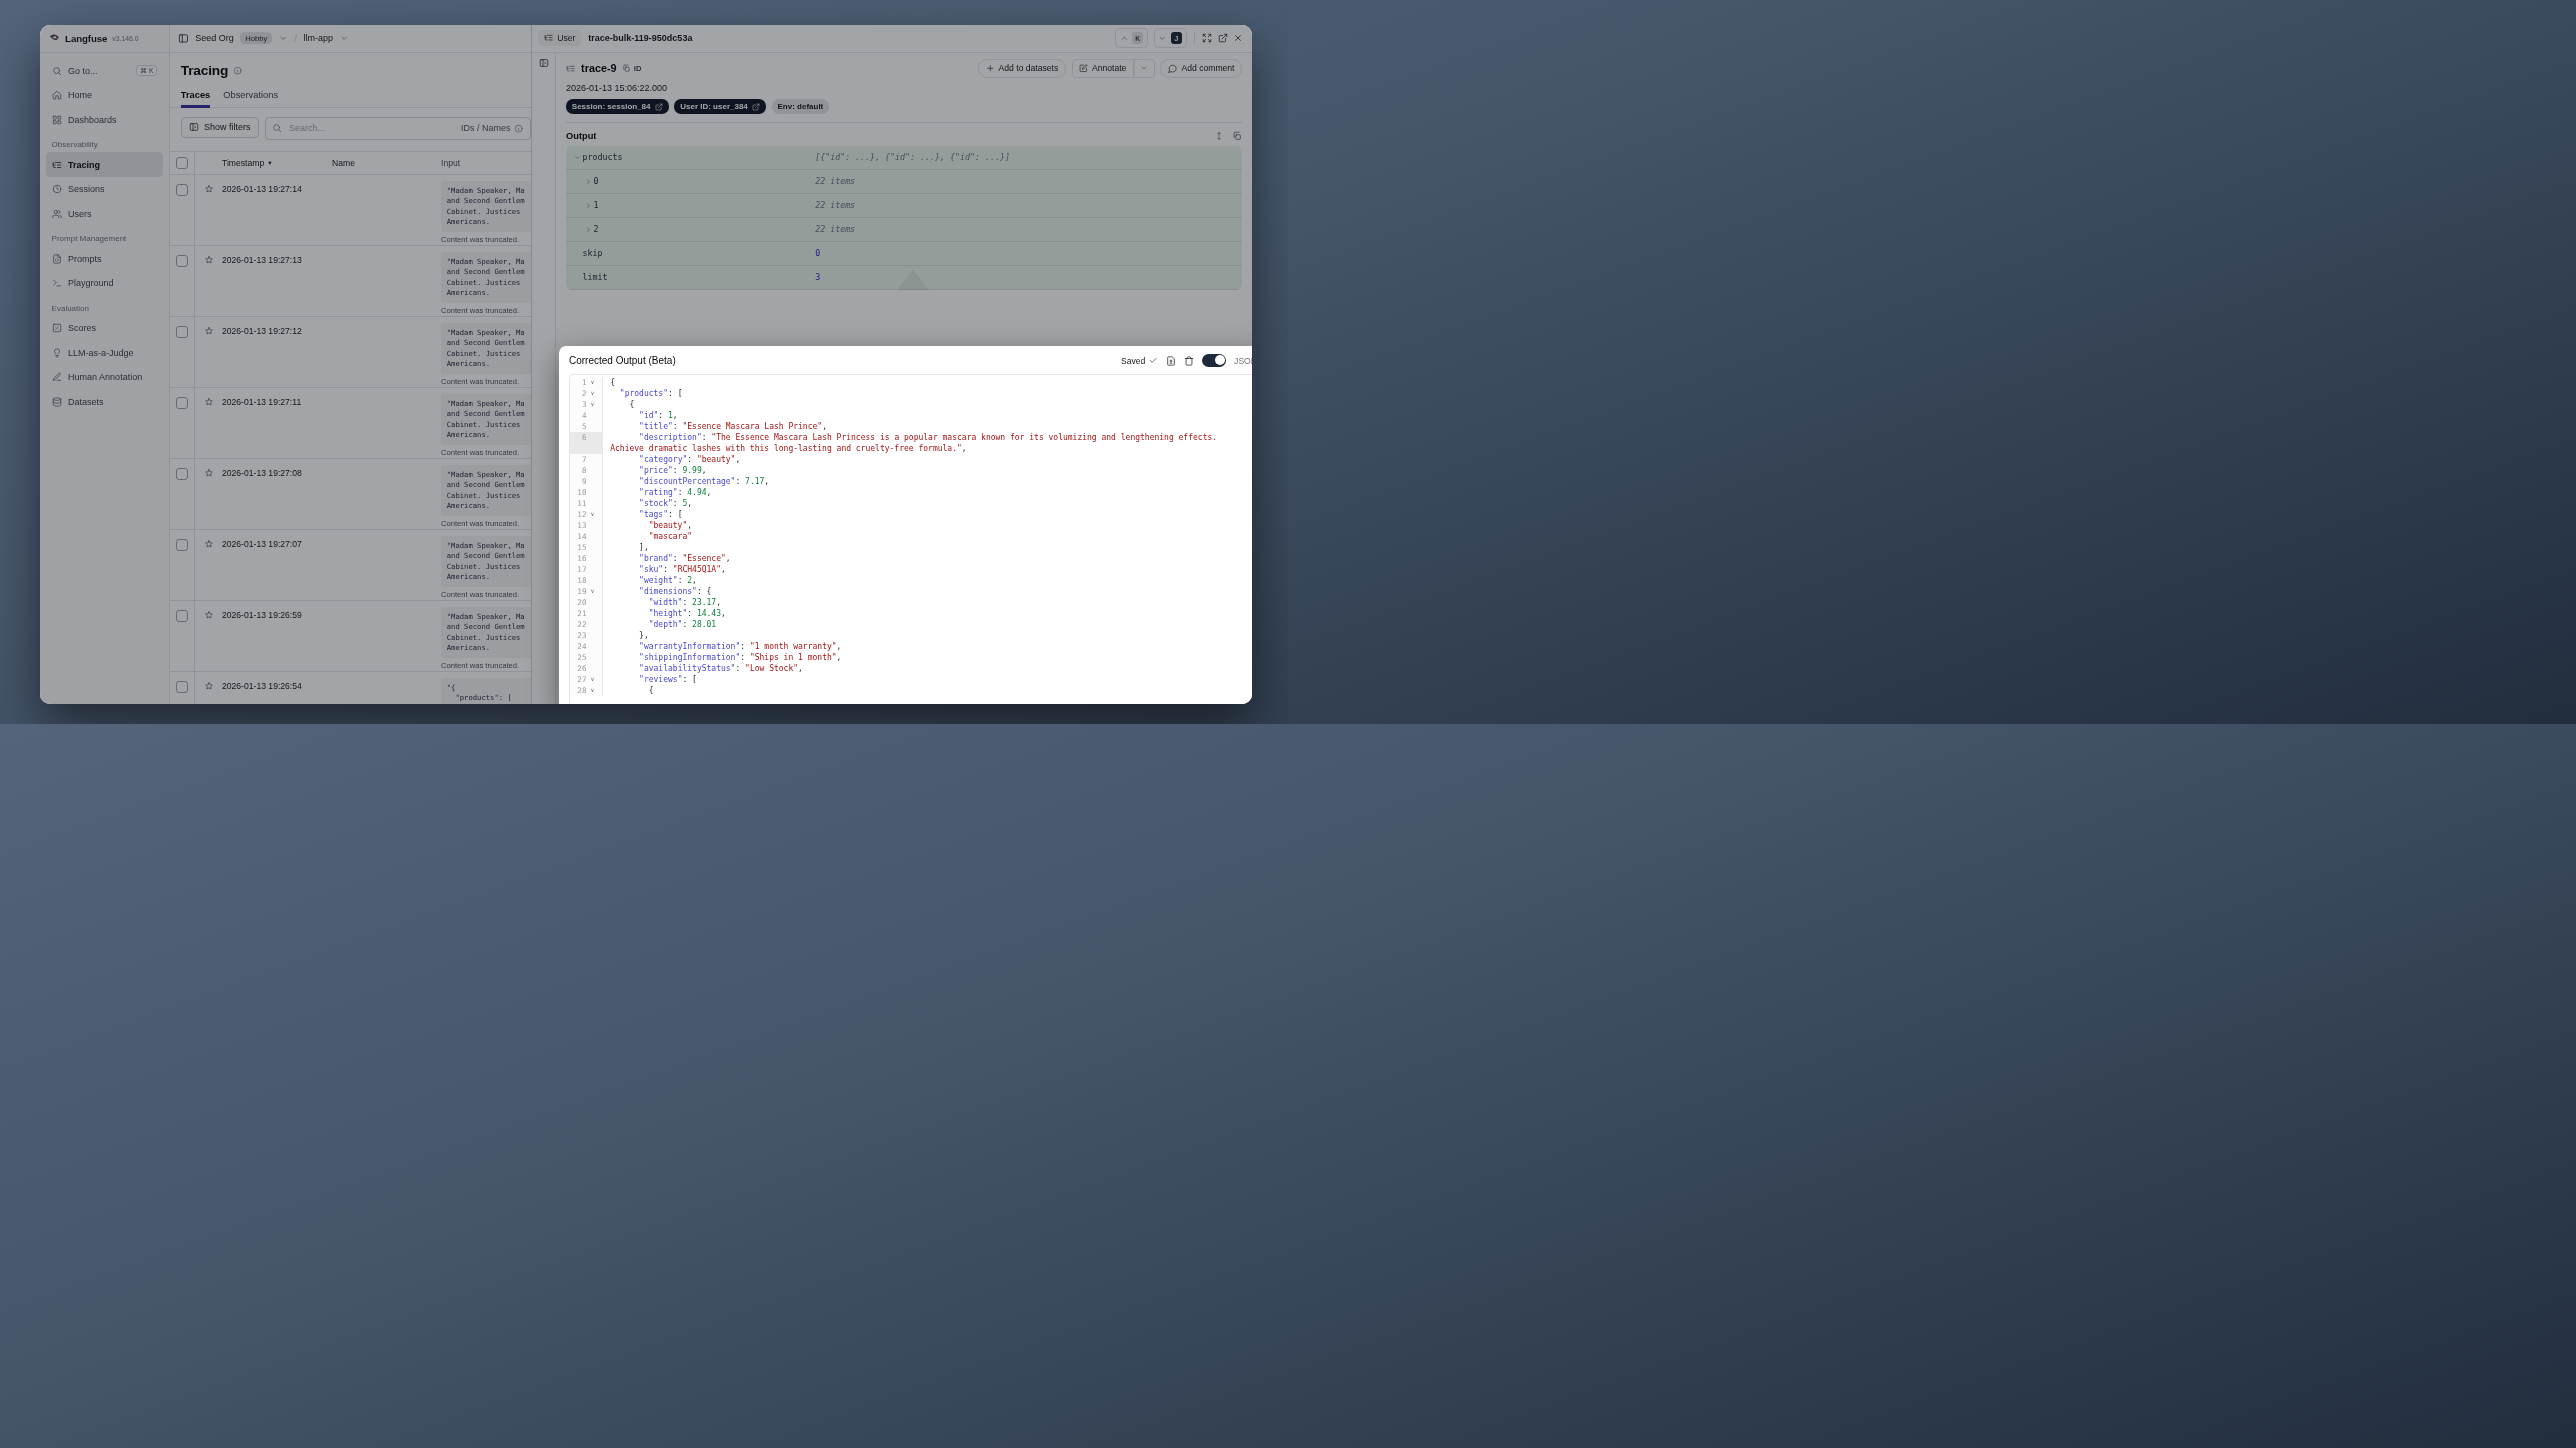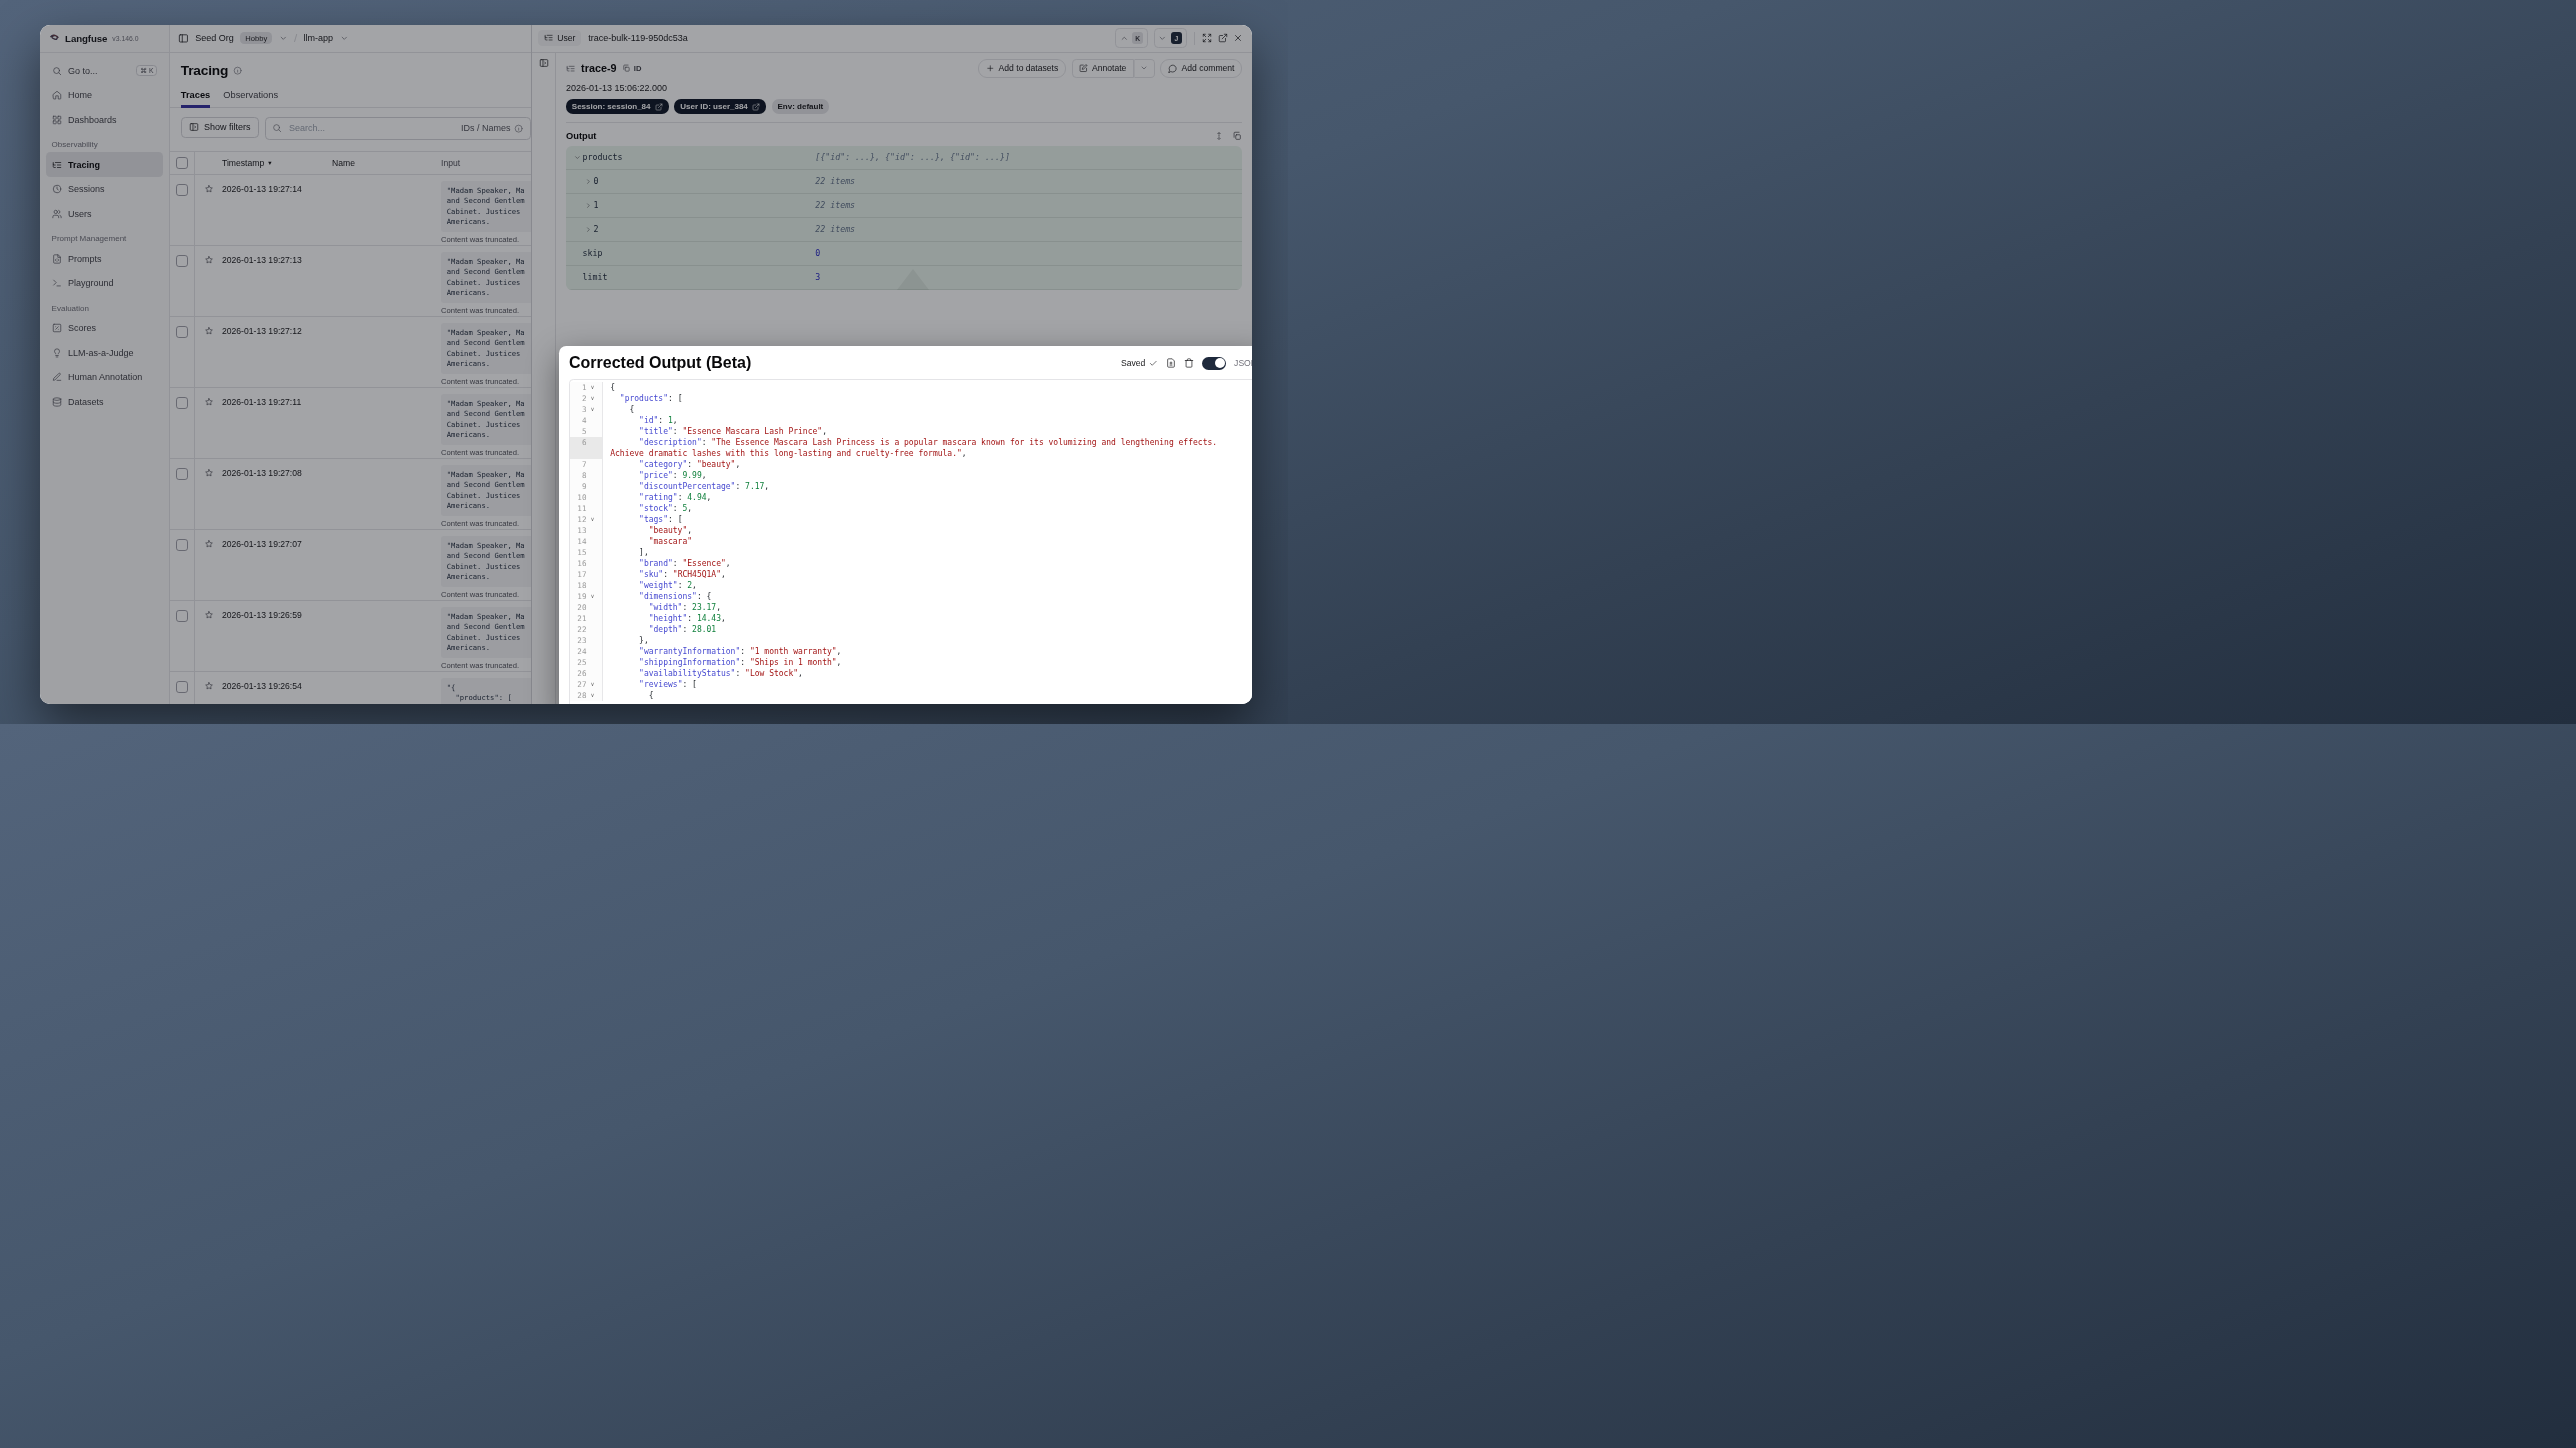--- a/index.html
+++ b/index.html
@@ -66,21 +66,21 @@
   .c-input{flex:1;min-width:0;overflow:hidden;padding-top:6.5px}
   .checkbox{width:10.8px;height:10.8px;border:1.1px solid #a1a1aa;border-radius:2.9px;background:#fff}
   .sort{font-size:5.8px;margin-left:2.9px;color:#18181b}
   .code-block{background:#f4f4f5;border-radius:2.9px;padding:4.3px 5.8px;width:158px;font-family:"DejaVu Sans Mono","Liberation Mono",monospace;font-size:7.2px;line-height:10.4px;color:#1e293b;white-space:pre}
   .trunc{font-size:7.6px;color:#52525b;margin-top:2.9px;white-space:nowrap}
 
   
   .panel{width:720px;flex:none;background:#fff;border-left:0.7px solid #d4d4d8;display:flex;flex-direction:column;position:relative;z-index:10}
   .p-head{height:27px;flex:none;border-bottom:0.7px solid #e4e4e7;display:flex;align-items:center;padding:0 8.6px 0 5.8px;gap:7.2px}
   .chip{display:flex;align-items:center;gap:4.3px;background:#f4f4f5;border-radius:4.3px;padding:2.9px 5.8px;font-size:8.6px;font-weight:500;color:#18181b}
-  .p-id{font-size:9px;color:#18181b;font-weight:400}
+  .p-id{font-size:9px;color:#18181b;font-weight:700}
   .p-head-right{margin-left:auto;display:flex;align-items:center;gap:5.8px}
   .nav-btn{display:flex;align-items:center;gap:3.6px;border:0.7px solid #e4e4e7;border-radius:4.3px;height:18px;padding:0 3.6px;background:#fff}
   .kbd-sq{border-radius:2.9px;width:11.5px;height:11.5px;font-size:6.8px;display:flex;align-items:center;justify-content:center;font-weight:600}
   .kbd-sq.light{background:#e4e4e7;color:#3f3f46}
   .kbd-sq.dark{background:#1e293b;color:#fff}
   .vsep{width:0.7px;height:13px;background:#e4e4e7;margin:0 1.4px}
   .icon-btn{color:#18181b;background:none;border:0;padding:0;display:inline-flex}
 
   .p-body{flex:1;min-height:0;display:flex}
   .rail{width:23px;flex:none;border-right:0.7px solid #e4e4e7;padding-top:5px;display:flex;justify-content:center;align-items:flex-start;color:#18181b}
@@ -120,21 +120,21 @@
   .o-ind{width:10.8px;flex:none}
   .o-val{flex:1;min-width:0;white-space:nowrap}
   .o-val.muted{color:#64748b;font-style:italic}
   .o-val.num{color:#2828c4}
   .grip{position:absolute;bottom:0;left:49%;width:0;height:0;border-left:16px solid transparent;border-right:16px solid transparent;border-bottom:21.6px solid rgba(30,40,35,.07)}
 
   
   .cc{position:absolute;left:519px;top:321px;width:688px;height:355px;background:#fff;border-radius:7.2px;
       box-shadow:0 10px 32px rgba(0,0,0,.42);z-index:50;display:flex;flex-direction:column;padding:8.6px 10px 5.8px}
   .cc-head{display:flex;align-items:center;flex:none}
-  .cc-title{font-size:16px;font-weight:700;color:#09090b}
+  .cc-title{font-size:10px;font-weight:400;color:#09090b}
   .cc-right{margin-left:auto;display:flex;align-items:center;gap:8px;color:#18181b}
   .cc-saved{display:flex;align-items:center;gap:3.6px;font-size:8.6px;color:#18181b}
   .toggle{width:24.5px;height:13px;border-radius:6.5px;background:#1e293b;position:relative;flex:none}
   .toggle::after{content:"";position:absolute;right:1.4px;top:1.4px;width:10px;height:10px;border-radius:50%;background:#fff}
   .cc-json{font-size:8.6px;color:#71717a}
   .editor{margin-top:6.5px;flex:1;min-height:0;border:0.7px solid #e4e4e7;border-radius:4.3px;overflow:hidden;
     font-family:"DejaVu Sans Mono","Liberation Mono",monospace;font-size:8px;display:flex;flex-direction:column;padding-top:2.2px;background:#fff}
   .cl{display:flex;height:11px;line-height:11px;flex:none}
   .gut{width:32px;flex:none;display:flex;align-items:center;border-right:0.7px solid #e7e7e9;background:#fcfcfc}
   .gut.hl{background:#e9e9e9}

